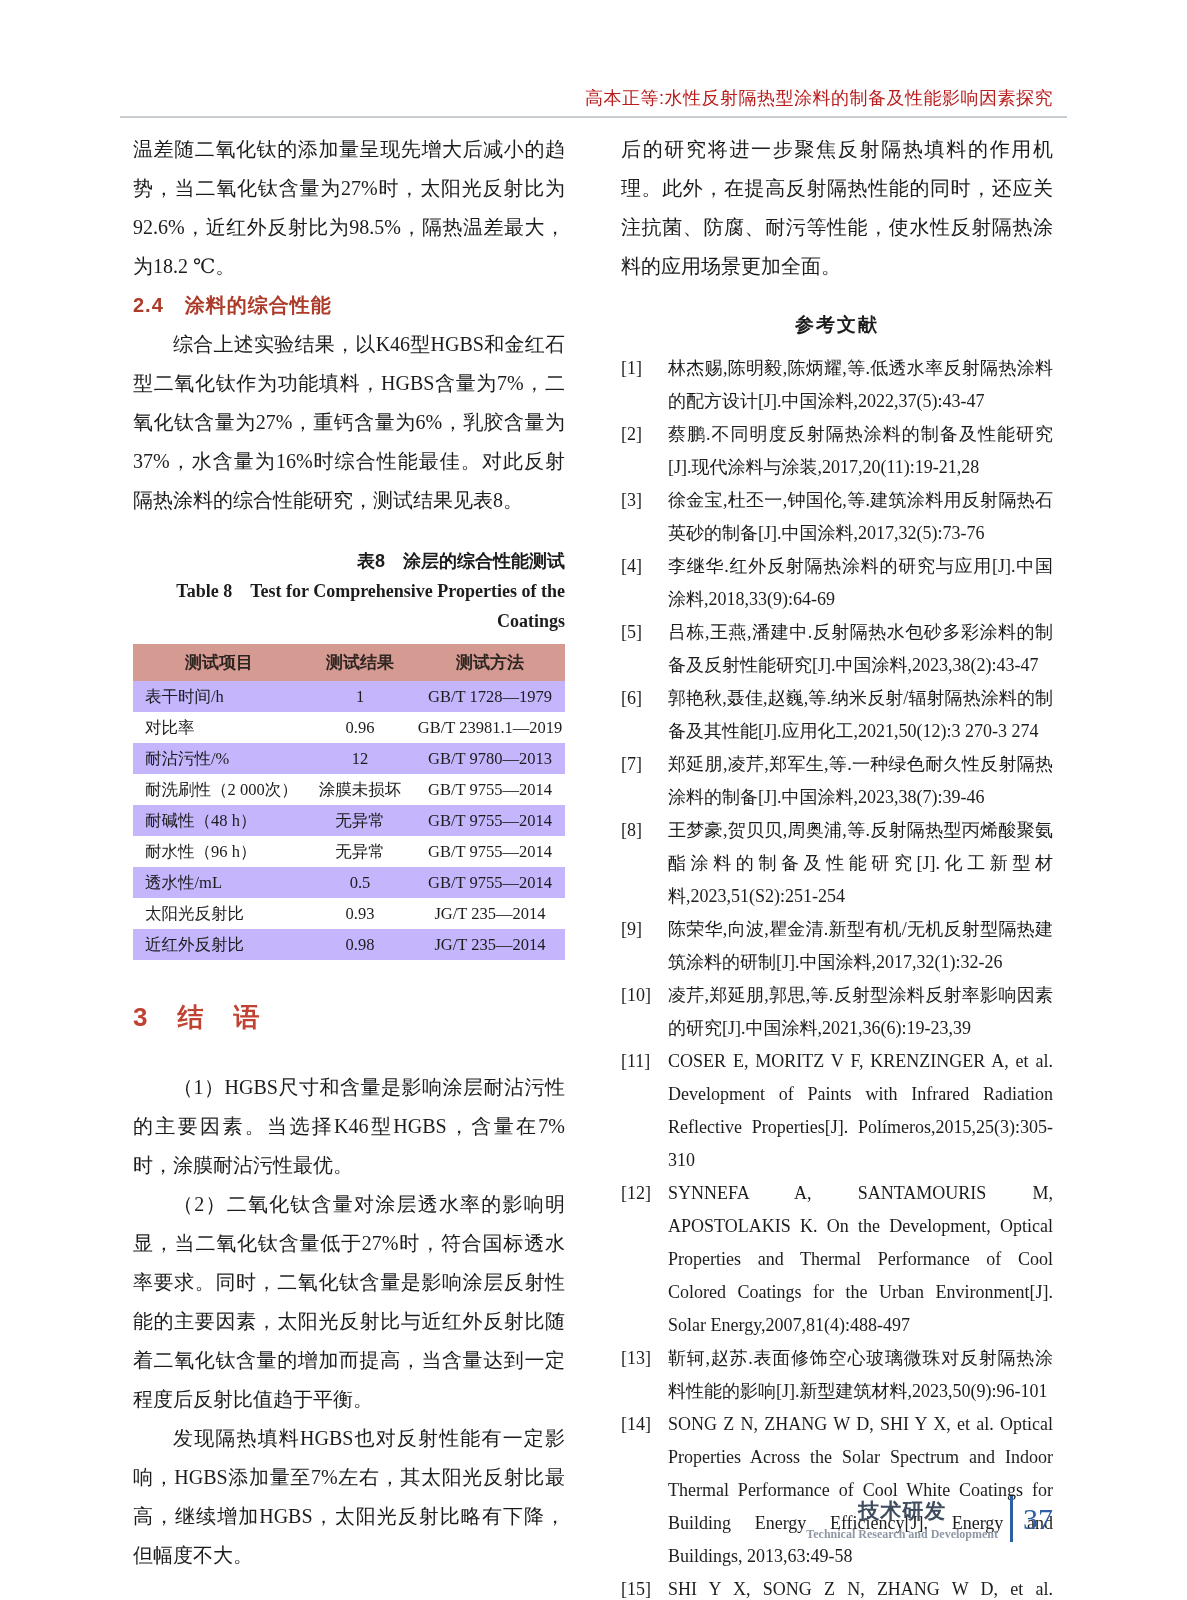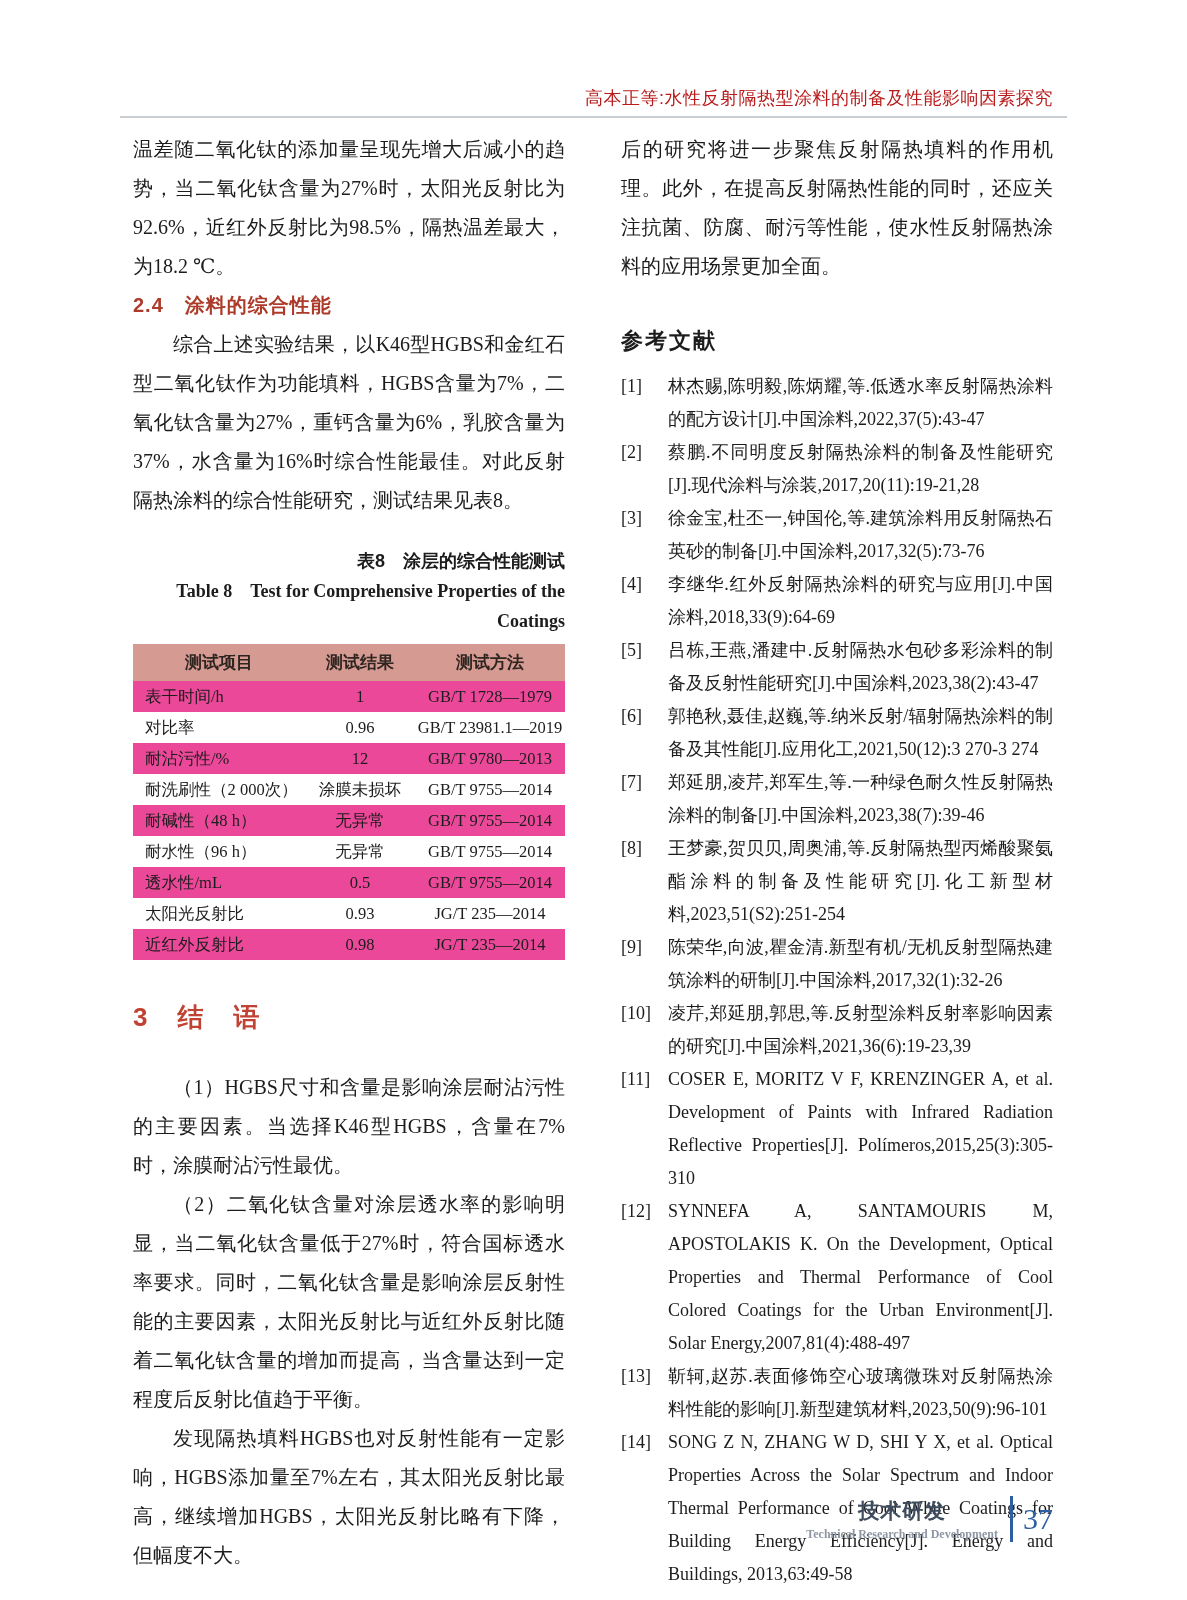--- a/index.html
+++ b/index.html
@@ -44,28 +44,28 @@
   .tbl-caption .en { font-weight:bold; font-size:18px; }
   table.props {
     width:432px; border-collapse:collapse; margin-top:8px;
     font-size:16.5px;
   }
   table.props th {
     background:#d59a92; font-weight:bold; color:#2e2420;
     padding:7px 2px; text-align:center; font-size:17px;
   }
   table.props td { padding:5px 2px; line-height:21px; }
-  table.props tr.stripe { background:#ec4899; }
+  table.props tr.stripe { background:#c4b5fd; }
   table.props td.c0 { text-align:left; padding-left:12px; width:172px; }
   table.props td.c1 { text-align:center; width:110px; }
   table.props td.c2 { text-align:center; width:150px; white-space:nowrap; }
   .refs-head {
     font-family:"Liberation Sans","DejaVu Sans",sans-serif;
-    font-weight:bold; font-size:22px;
-    margin:40px 0 14px 0; letter-spacing:2px;
+    text-align:center; font-weight:bold; font-size:19px;
+    margin:26px 0 14px 0; letter-spacing:2px;
   }
   .ref-item { display:flex; font-size:18px; line-height:33px; }
   .ref-item .num { flex:0 0 47px; }
   .ref-item .txt { flex:1; text-align:justify; }
   .footer {
     position:absolute; right:134px; bottom:58px;
     display:flex; align-items:center;
   }
   .footer .labels { text-align:center; }
   .footer .f-zh {

